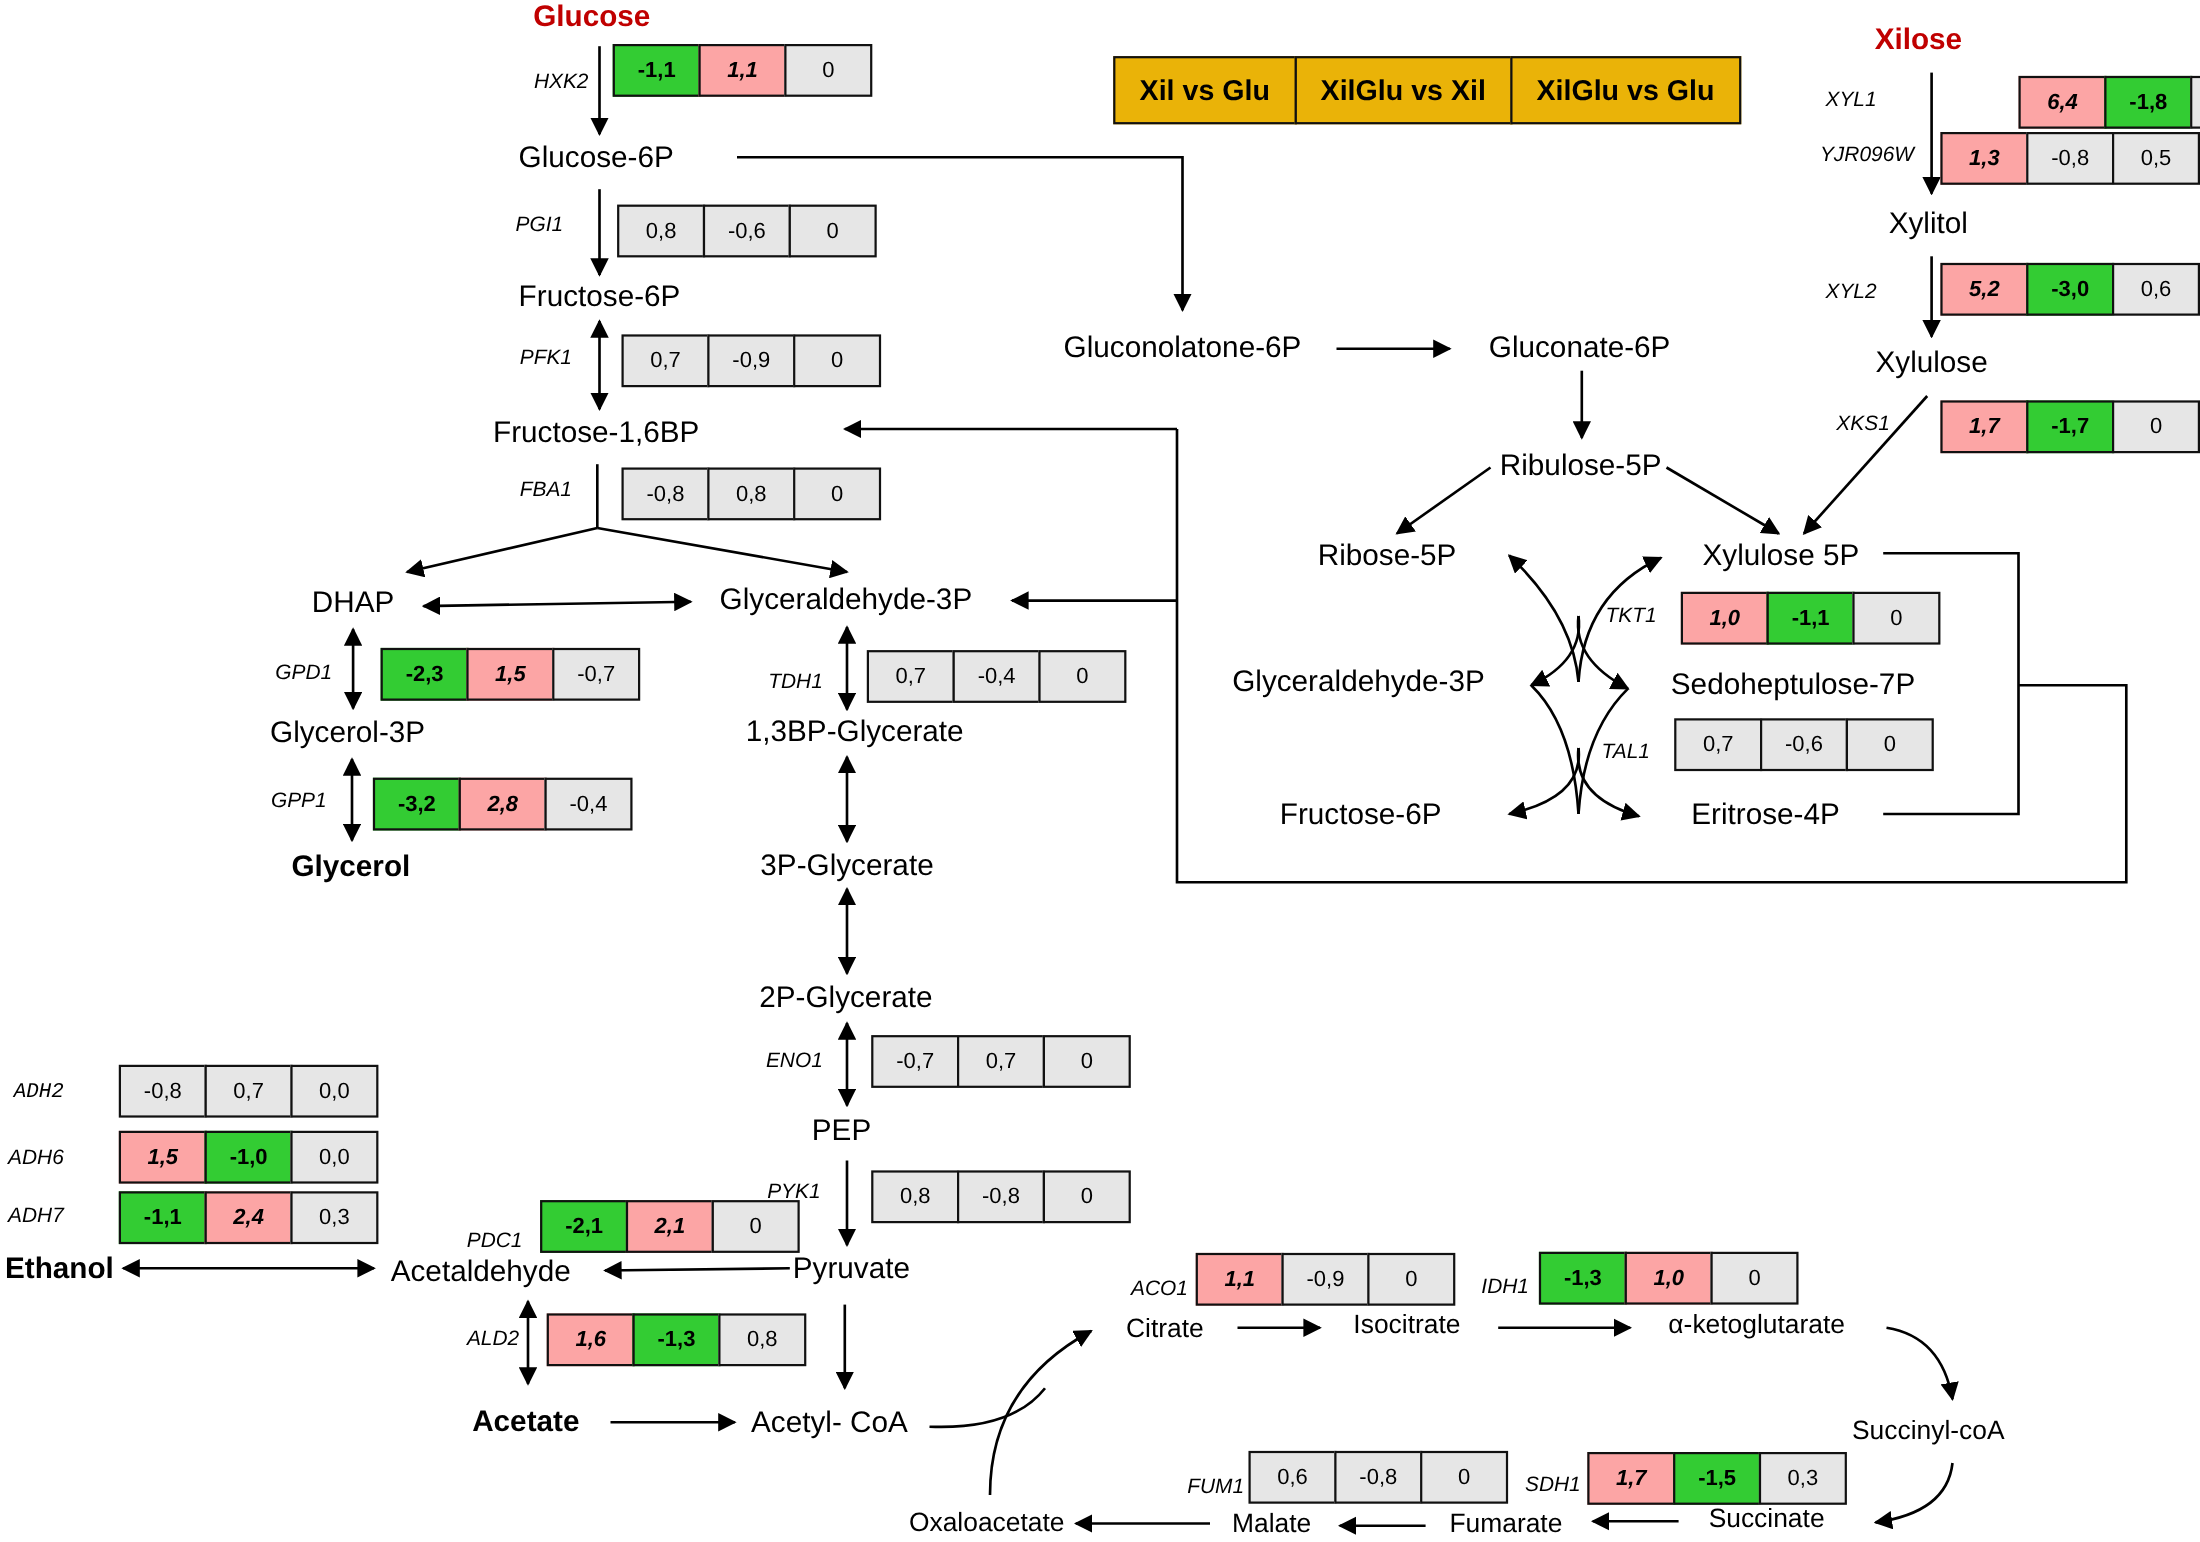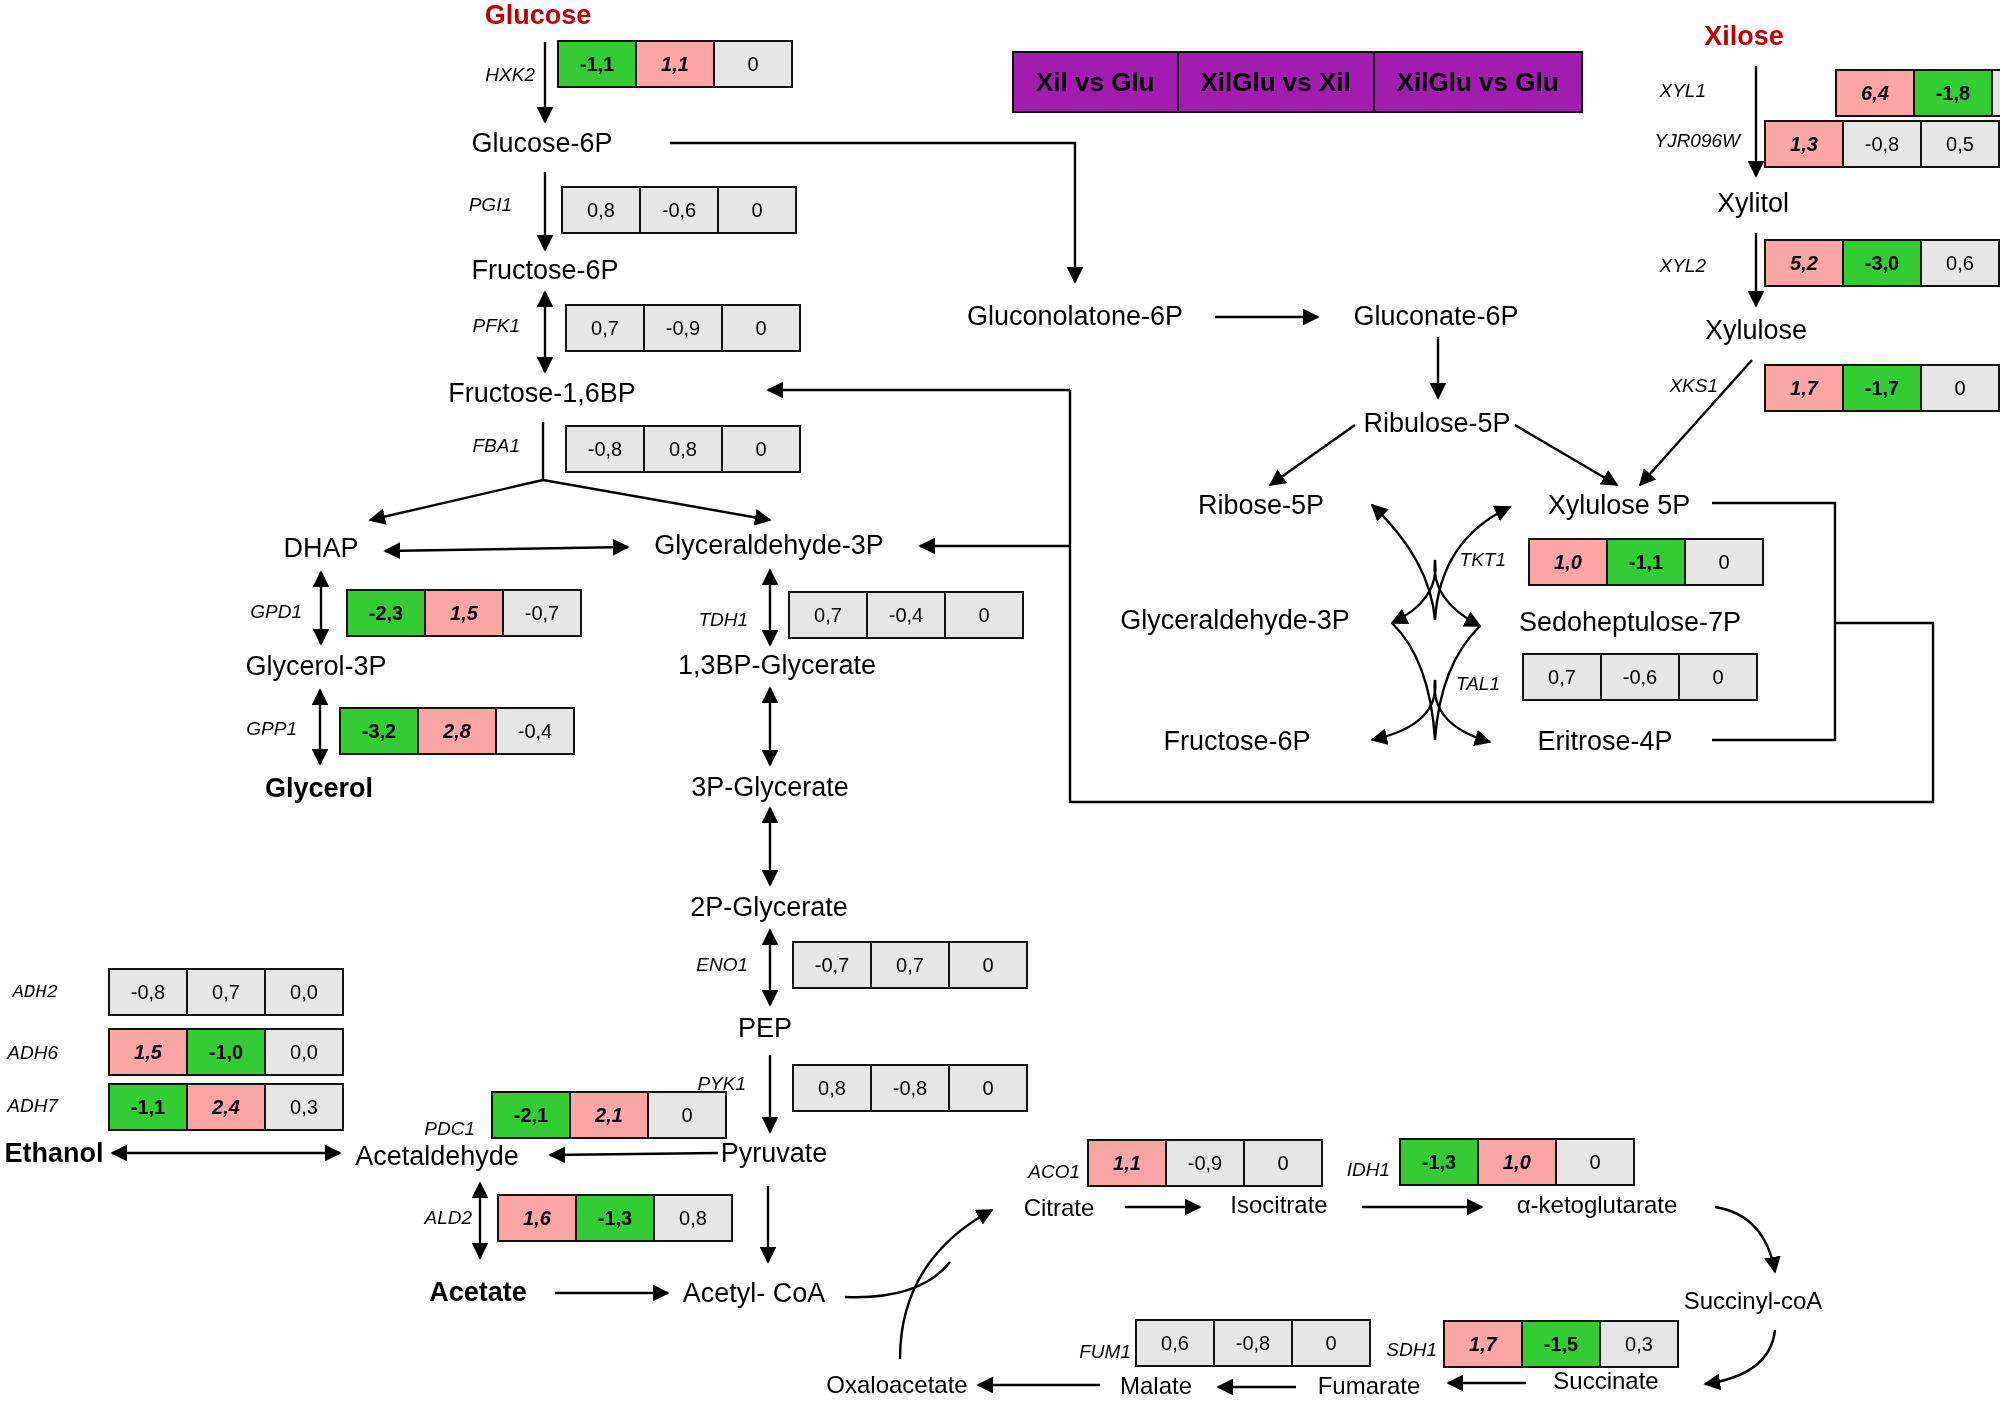--- a/index.html
+++ b/index.html
@@ -11,21 +11,21 @@
   .met.red { color:#c00000; font-weight:bold; }
   .met.small { font-size:24px; }
   .gene { position:absolute; transform:translate(-100%,-50%); white-space:nowrap; font-size:19px; font-style:italic; }
   .hm { position:absolute; display:flex; height:38px; }
   .cell { width:76px; height:44px; border:2px solid #111; margin-left:-2px; display:flex; align-items:center; justify-content:center; font-size:20px; box-sizing:content-box; }
   .cell:first-child { margin-left:0; }
   .cell.up { background:#fca5a5; font-weight:bold;font-style:italic; }
   .cell.down { background:#33cc33; font-weight:bold; }
   .cell.neutral { background:#e6e6e6; }
   .legend { position:absolute; left:1014px; top:51px; display:flex; height:60px; }
-  .legend .lcell { height:58px; border:2px solid #111; margin-left:-2px; display:flex; align-items:center; justify-content:center; font-size:26px; font-weight:bold; background:#a21caf; padding:0 22px; }
+  .legend .lcell { height:58px; border:2px solid #111; margin-left:-2px; display:flex; align-items:center; justify-content:center; font-size:26px; font-weight:bold; background:#eab308; padding:0 22px; }
 </style>
 </head>
 <body>
 
 <div id="canvas">
 
   <svg id="lines" viewBox="0 0 2000 1402">
     <defs>
       <marker id="ah" viewBox="0 0 10 10" refX="9" refY="5" markerWidth="7" markerHeight="7" orient="auto-start-reverse">
         <path d="M0,0 L10,5 L0,10 z" fill="#000"></path>

